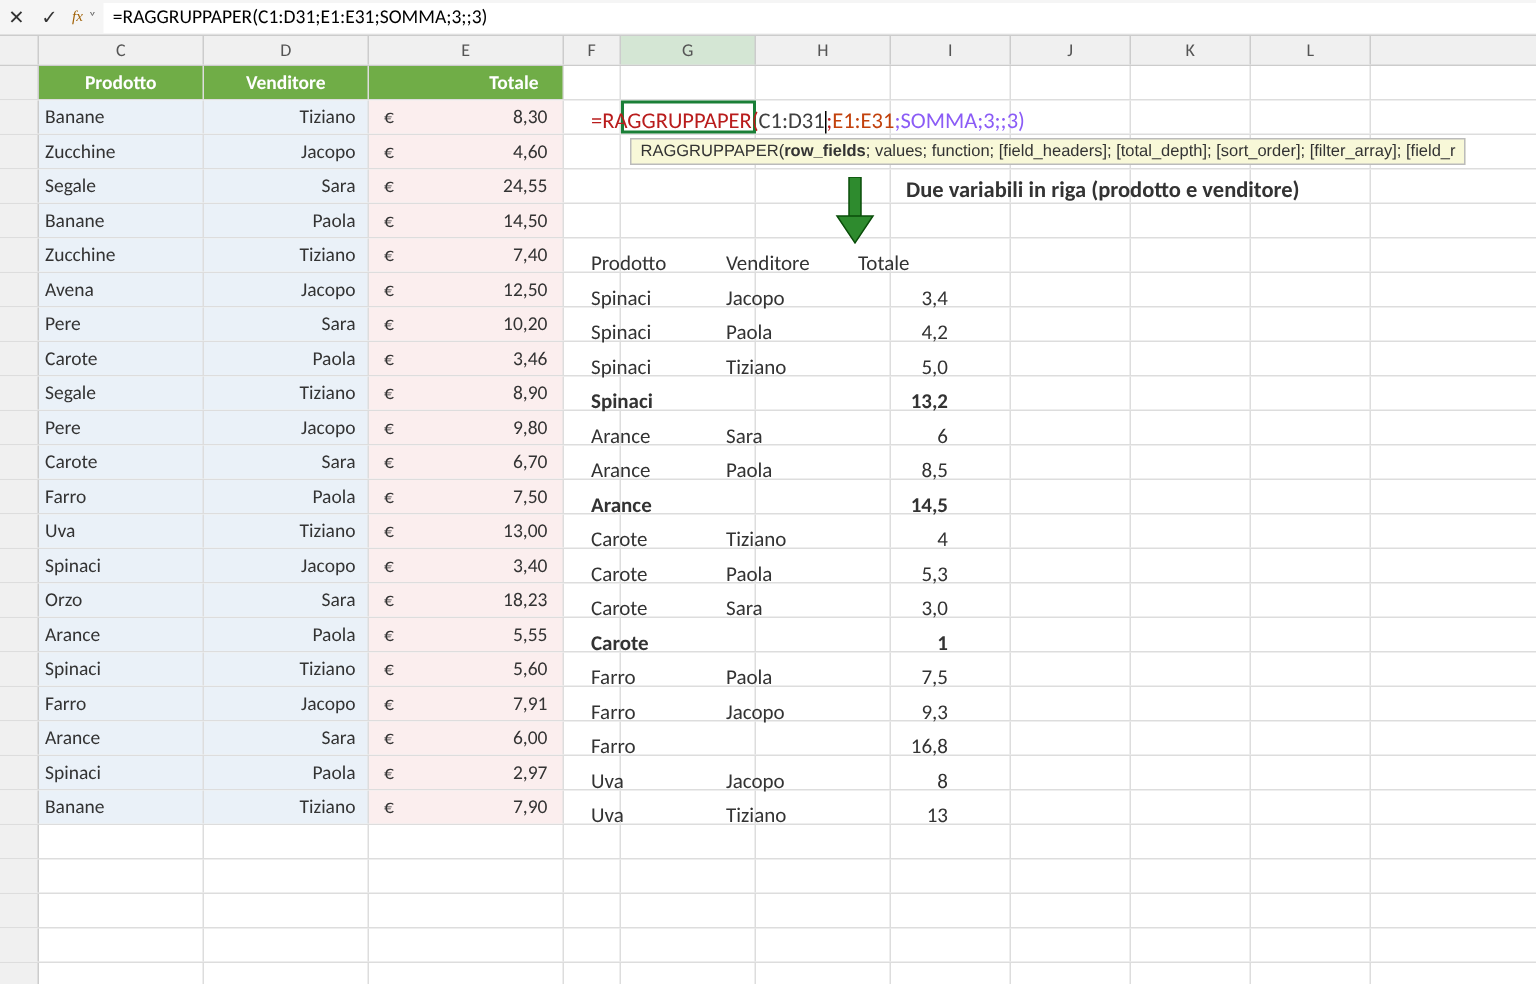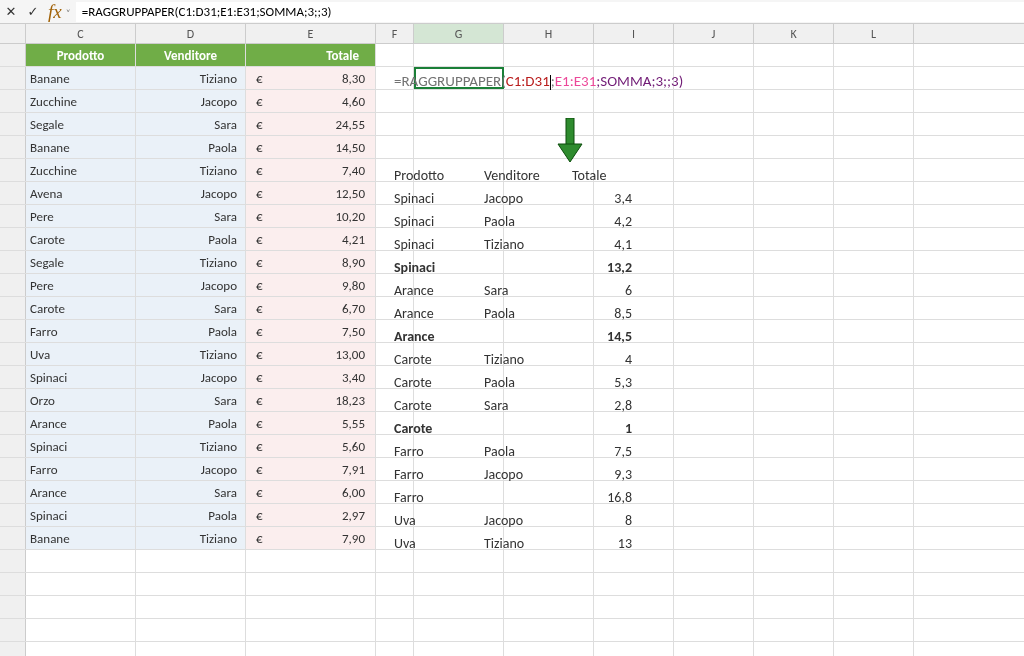--- a/index.html
+++ b/index.html
@@ -1,19 +1,19 @@
 <!DOCTYPE html>
 <html><head>
 <meta charset="utf-8">
 <style>
 *{box-sizing:border-box;margin:0;padding:0}
 body{font-family:Calibri,Arial,sans-serif;font-size:13px;color:#333;background:#fff;overflow:hidden}
 .fbar{display:flex;align-items:center;height:24px;border-bottom:1px solid #ccc;background:#f5f5f5}
 .fbar .btn{width:20px;height:20px;display:flex;align-items:center;justify-content:center;margin:0 1px;cursor:pointer}
-.fbar .fx{font-style:italic;font-family:"Times New Roman",serif;font-size:19px;margin:0 4px;color:#a16207}
+.fbar .fx{font-style:italic;font-family:"Times New Roman",serif;font-size:10px;margin:0 4px;color:#a16207}
 .fbar .dd{width:10px;font-size:9px;color:#666}
 .fbar input{flex:1;height:20px;border:none;background:#fff;padding:0 6px;font-size:13px;font-family:Calibri,Arial,sans-serif;outline:none}
 .grid{position:relative}
 .colhead{display:flex;background:#f0f0f0;border-bottom:1px solid #ccc;height:20px}
 .ch{border-right:1px solid #ccc;text-align:center;font-size:12px;color:#555;line-height:20px;background:#f0f0f0}
 .ch.rownum{width:26px}
 .ch.sel{background:#d4e6d4}
 .rows{position:relative}
 .row{display:flex;height:23px;border-bottom:1px solid #ddd}
 .cell{border-right:1px solid #ddd;padding:0 4px;line-height:23px;white-space:nowrap;overflow:hidden}
@@ -30,24 +30,24 @@
 .c-l{width:80px}
 .hdr-green{background:#70ad47;color:#fff;font-weight:bold;text-align:center}
 .hdr-green2{background:#70ad47;color:#fff;font-weight:bold;text-align:right;padding-right:16px}
 .lblue{background:#eaf1f8}
 .lpink{background:#fbeeee}
 .euro{display:flex;justify-content:space-between}
 .euro .sym{padding-left:6px}
 .euro .val{padding-right:6px;text-align:right}
 .sel-cell{border:2px solid #1a7f37!important;line-height:21px}
 .formula-overlay{position:absolute;left:394px;top:48px;font-size:15px;font-family:Calibri,Arial;white-space:nowrap}
-.formula-overlay .p1{color:#737373}
-.formula-overlay .p2{color:#b91c1c}
-.formula-overlay .p3{color:#ec4899}
-.formula-overlay .p4{color:#701a75}
+.formula-overlay .p1{color:#b91c1c}
+.formula-overlay .p2{color:#404040}
+.formula-overlay .p3{color:#c2410c}
+.formula-overlay .p4{color:#8b5cf6}
 .tooltip{position:absolute;left:420px;top:68px;background:#f8f8d8;border:1px solid #bbb;font-size:11px;padding:2px 6px;font-family:"Segoe UI",Arial;white-space:nowrap;max-width:620px;overflow:hidden}
 .tooltip .bold{font-weight:bold}
 .cursor-bar{display:inline-block;width:1px;height:15px;background:#000;vertical-align:middle;margin:0 0px}
 .annot{position:absolute;left:604px;top:94px;font-weight:bold;font-size:15px}
 .arrow{position:absolute;left:555px;top:94px}
 .r-table{position:absolute;left:394px;top:140px;font-size:14px}
 .r-table .rrow{display:flex;height:23px;line-height:23px}
 .r-table .rc1{width:90px}
 .r-table .rc2{width:88px}
 .r-table .rc3{width:60px;text-align:right}
@@ -223,21 +223,21 @@
         <div class="cell c-k"></div>
         <div class="cell c-l"></div>
       </div>
       <div class="row">
         <div class="cell rownum"></div>
         <div class="cell c-c lblue">Carote</div>
         <div class="cell c-d lblue" style="text-align: right; padding-right: 8px;">Paola</div>
         <div class="cell c-e lpink">
           <div class="euro">
             <span class="sym">€</span>
-            <span class="val">4,21</span>
+            <span class="val">3,46</span>
           </div>
         </div>
         <div class="cell c-f"></div>
         <div class="cell c-g"></div>
         <div class="cell c-h"></div>
         <div class="cell c-i"></div>
         <div class="cell c-j"></div>
         <div class="cell c-k"></div>
         <div class="cell c-l"></div>
       </div>
@@ -539,21 +539,25 @@
         <div class="cell c-j"></div>
         <div class="cell c-k"></div>
         <div class="cell c-l"></div>
       </div>
     </div>
 
   <div class="formula-overlay">
     <span class="p1">=RAGGRUPPAPER(</span><span class="p2">C1:D31</span><span class="cursor-bar"></span><span class="p1">;</span><span class="p3">E1:E31</span><span class="p4">;SOMMA;3;;3)</span>
   </div>
 
-
+  <div class="tooltip">
+    <span>RAGGRUPPAPER(</span><span class="bold">row_fields</span><span>; values; function; [field_headers]; [total_depth]; [sort_order]; [filter_array]; [field_r</span>
+  </div>
+
+  <div class="annot">Due variabili in riga (prodotto e venditore)</div>
 
   <div class="arrow">
     <svg width="30" height="46" viewBox="0 0 30 46">
       <rect x="11" y="0" width="8" height="28" fill="#2e8b2e" stroke="#0a4d0a" stroke-width="1"></rect>
       <polygon points="3,26 27,26 15,44" fill="#2e8b2e" stroke="#0a4d0a" stroke-width="1"></polygon>
     </svg>
   </div>
 
   <div class="r-table">
     <div class="rrow">
@@ -568,21 +572,21 @@
           <div class="rc3">3,4</div>
         </div>
         <div class="rrow">
           <div class="rc1">Spinaci</div>
           <div class="rc2">Paola</div>
           <div class="rc3">4,2</div>
         </div>
         <div class="rrow">
           <div class="rc1">Spinaci</div>
           <div class="rc2">Tiziano</div>
-          <div class="rc3">4,1</div>
+          <div class="rc3">5,0</div>
         </div>
         <div class="rrow bold">
           <div class="rc1">Spinaci</div>
           <div class="rc2"></div>
           <div class="rc3">13,2</div>
         </div>
         <div class="rrow">
           <div class="rc1">Arance</div>
           <div class="rc2">Sara</div>
           <div class="rc3">6</div>
@@ -603,21 +607,21 @@
           <div class="rc3">4</div>
         </div>
         <div class="rrow">
           <div class="rc1">Carote</div>
           <div class="rc2">Paola</div>
           <div class="rc3">5,3</div>
         </div>
         <div class="rrow">
           <div class="rc1">Carote</div>
           <div class="rc2">Sara</div>
-          <div class="rc3">2,8</div>
+          <div class="rc3">3,0</div>
         </div>
         <div class="rrow bold">
           <div class="rc1">Carote</div>
           <div class="rc2"></div>
           <div class="rc3">1</div>
         </div>
         <div class="rrow">
           <div class="rc1">Farro</div>
           <div class="rc2">Paola</div>
           <div class="rc3">7,5</div>

